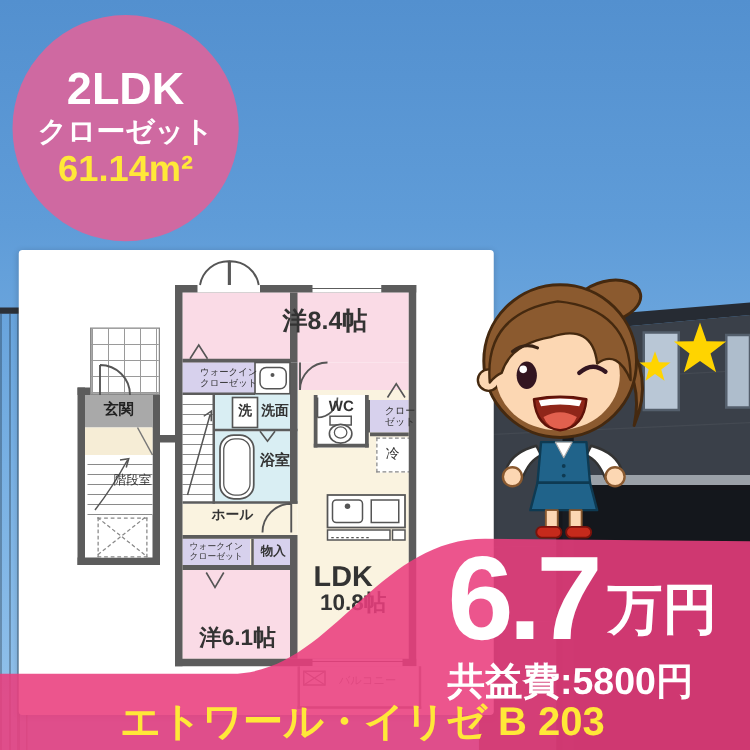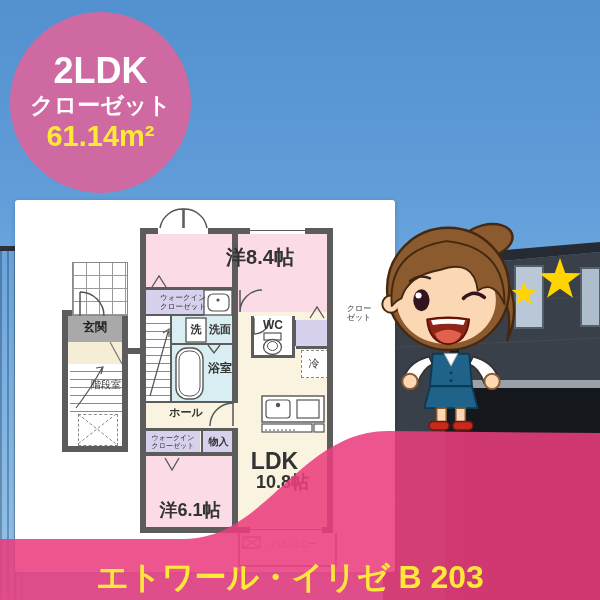--- a/index.html
+++ b/index.html
@@ -189,21 +189,21 @@
       </g>
     </svg>
 
     <div class="lbl b" style="left:200px;top:246px;width:120px;font-size:20px;">洋8.4帖</div>
     <div class="lbl" style="left:146px;top:294px;width:74px;font-size:7.5px;">ウォークイン
 クローゼット</div>
     <div class="lbl b" style="left:186px;top:323px;width:20px;font-size:11px;">洗</div>
     <div class="lbl b" style="left:206px;top:323px;width:28px;font-size:11px;">洗面</div>
     <div class="lbl b" style="left:204px;top:362px;width:32px;font-size:12px;">浴室</div>
     <div class="lbl b" style="left:254px;top:319px;width:38px;font-size:12px;">WC</div>
-    <div class="lbl" style="left:296px;top:304px;width:48px;font-size:8px;padding-left:39px;">クロー
+    <div class="lbl" style="left:296px;top:324px;width:48px;font-size:8px;">クロー
 ゼット</div>
     <div class="lbl" style="left:301px;top:357px;width:26px;font-size:11px;">冷</div>
     <div class="lbl b" style="left:162px;top:406px;width:48px;font-size:11px;">ホール</div>
     <div class="lbl" style="left:146px;top:434px;width:54px;font-size:7px;">ウォークイン
 クローゼット</div>
     <div class="lbl b" style="left:203px;top:436px;width:31px;font-size:10px;">物入</div>
     <div class="lbl b" style="left:148px;top:500px;width:84px;font-size:18px;">洋6.1帖</div>
     <div class="lbl b" style="left:238px;top:448px;width:73px;font-size:23px;">LDK</div>
     <div class="lbl b" style="left:238px;top:472px;width:89px;font-size:18px;">10.8帖</div>
     <div class="lbl b" style="left:68px;top:321px;width:54px;font-size:12px;color:#222;">玄関</div>
@@ -248,20 +248,27 @@
 
   <svg class="abs" style="left:508px;top:252px;" width="80" height="60" viewBox="0 0 80 60">
     <path fill="#ffd400" d="M52,6 L57.2,20.9 L72.9,21.2 L60.4,30.7 L64.9,45.8 L52,36.8 L39.1,45.8 L43.6,30.7 L31.1,21.2 L46.8,20.9 Z"></path>
     <path fill="#ffd400" d="M16,29 L19.1,37.8 L28.4,38 L21,43.6 L23.6,52.5 L16,47.2 L8.4,52.5 L11,43.6 L3.6,38 L12.9,37.8 Z"></path>
   </svg>
 
   <svg class="abs" style="left:0;top:0;" width="600" height="600" viewBox="0 0 600 600">
     <path d="M0,539 L185,539 C265,539 300,431 388,431 L600,433 L600,600 L0,600 Z" fill="#e93e7d" fill-opacity="0.88"></path>
   </svg>
 
+  <div class="abs price">
+    <div class="row">
+      <span class="amount">6.7</span>
+      <span class="unit">万円</span>
+    </div>
+    <div class="fee">共益費:5800円</div>
+  </div>
 
   <div class="abs bname">エトワール・イリゼ B 203</div>
 
   <div class="abs badge">
     <div class="l1">2LDK</div>
     <div class="l2">クローゼット</div>
     <div class="l3">61.14m²</div>
   </div>
 
 </div>

